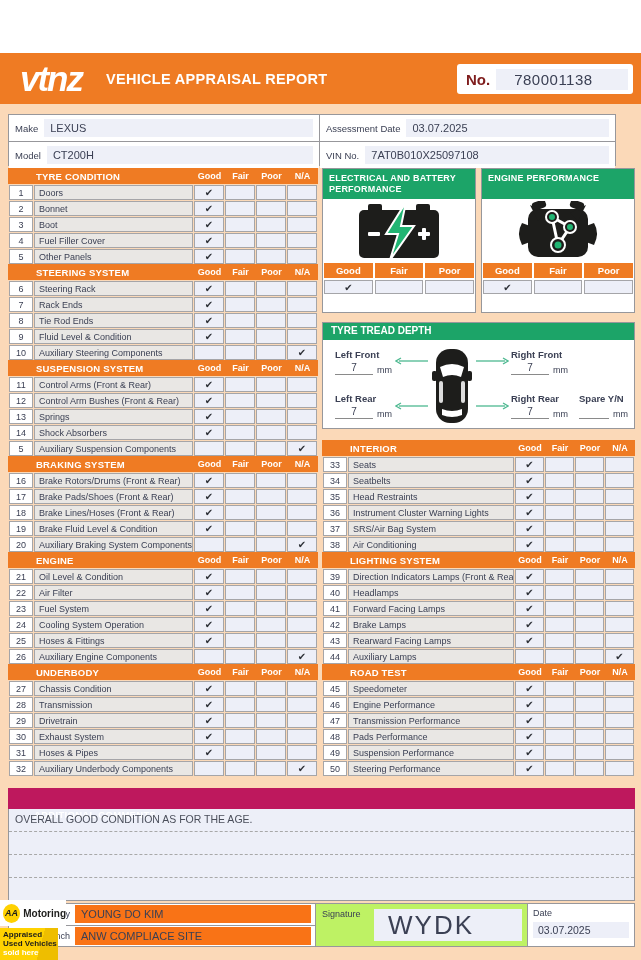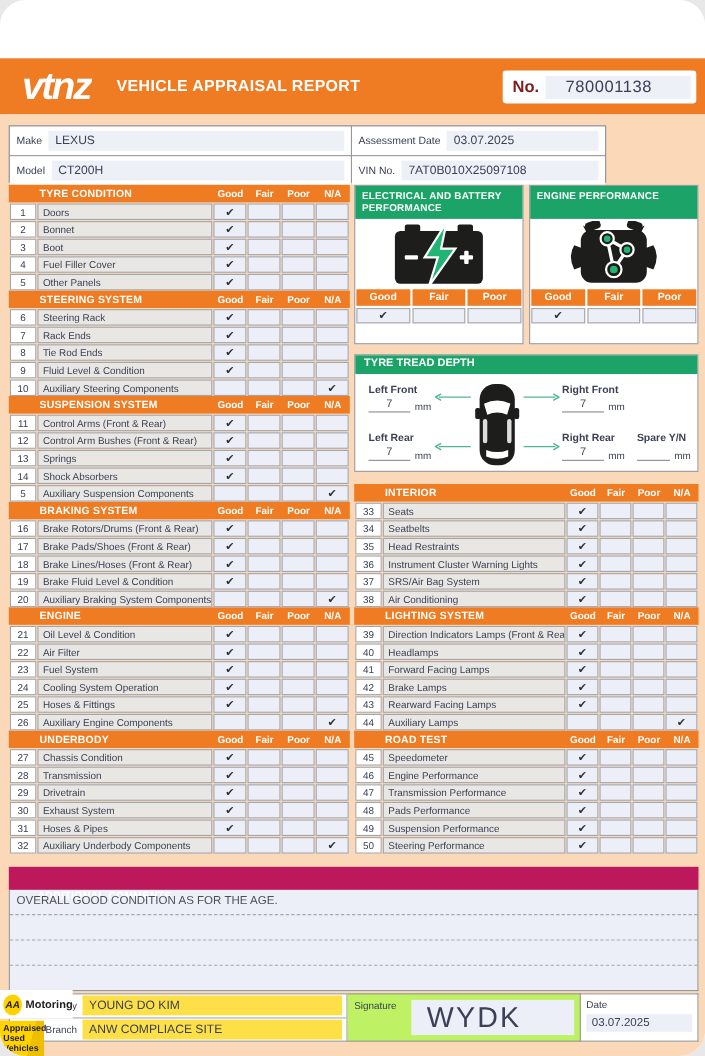--- a/index.html
+++ b/index.html
@@ -1,30 +1,30 @@
 <!DOCTYPE html>
 <html><head>
 <meta charset="utf-8">
 <style>
   html,body{margin:0;padding:0;background:#e8e8e8;}
   .page{position:relative;width:641px;height:960px;background:#ffffff;overflow:hidden;
-        font-family:"Liberation Sans",sans-serif;color:#3B4054;border-radius:23px;}
+        font-family:"Liberation Sans",sans-serif;color:#3B4054;}
   
   .band{position:absolute;top:53px;left:0;width:641px;height:51px;background:#EF7B23;}
   .logo{position:absolute;left:20px;top:6px;font-size:35px;font-weight:bold;font-style:italic;
         color:#fff;letter-spacing:-2px;}
   .report-title{position:absolute;left:106px;top:18px;font-size:14.5px;font-weight:bold;color:#fff;letter-spacing:.3px;}
   .no-box{position:absolute;right:8px;top:11px;width:176px;height:30px;background:#fff;border-radius:3px;
           display:flex;align-items:center;padding:0 5px;box-sizing:border-box;}
   .no-label{color:#7f1d1d;font-size:15px;font-weight:bold;margin:0 6px 0 4px;}
   .no-value{flex:1;background:#EEF0F8;font-size:15px;color:#3B4054;padding:2px 18px;letter-spacing:.5px;}
   
   .pbody{position:absolute;top:104px;left:0;width:641px;height:856px;background:#FBD9B8;}
   
-  .vehicle{position:absolute;left:8px;top:10px;width:543px;height:52px;display:grid;
+  .vehicle{position:absolute;left:8px;top:10px;width:608px;height:52px;display:grid;
            grid-template-columns:310px 1fr;grid-template-rows:26px 26px;background:#97979B;gap:1px;
            border:1px solid #97979B;box-sizing:border-box;}
   .vcell{background:#fff;display:flex;align-items:center;padding:0 6px;gap:6px;}
   .vlabel{font-size:9.5px;color:#3B4054;white-space:nowrap;}
   .vvalue{flex:1;background:#EEF0F8;font-size:11px;padding:3px 6px;color:#3B4054;}
   
   .main{position:absolute;left:8px;top:64px;display:flex;gap:4px;}
   .lcol{width:310px;}
   .rcol{width:313px;}
   
@@ -67,35 +67,35 @@
   .c-area{height:92px;background:#EDEFF8;border:1px solid #97979B;border-top:none;box-sizing:border-box;}
   .c-line{height:23px;border-bottom:1px dashed #A8A8A8;box-sizing:border-box;font-size:10.5px;
           color:#4A4E5A;padding:4px 6px 0 6px;}
   .c-line:last-child{border-bottom:none;}
   
   .footer{position:absolute;left:8px;top:799px;width:627px;height:44px;display:flex;gap:0;}
   .f-left{width:308px;display:flex;flex-direction:column;}
   .f-row{flex:1;display:flex;background:#fff;border:1px solid #97979B;box-sizing:border-box;align-items:center;}
   .f-row + .f-row{border-top:none;}
   .f-label{width:66px;font-size:9px;text-align:right;padding-right:5px;box-sizing:border-box;white-space:nowrap;overflow:hidden;}
-  .f-value{flex:1;background:#fde047;font-size:11px;padding:3px 6px;margin-right:4px;}
+  .f-value{flex:1;background:#f97316;font-size:11px;padding:3px 6px;margin-right:4px;}
   .f-sig{width:212px;background:#bef264;border:1px solid #97979B;border-left:none;box-sizing:border-box;position:relative;}
   .f-sig .f-slabel{position:absolute;left:6px;top:5px;font-size:9px;}
   .f-sig .f-svalue{position:absolute;left:58px;top:5px;right:5px;bottom:5px;background:#EDEFF8;
         font-size:26px;color:#3B4054;letter-spacing:2px;display:flex;align-items:center;padding-left:14px;}
   .f-date{flex:1;background:#fff;border:1px solid #97979B;border-left:none;box-sizing:border-box;padding:4px 5px;}
   .f-date .f-dlabel{font-size:9px;}
   .f-date .f-dvalue{margin-top:4px;background:#EDEFF8;font-size:10.5px;padding:2px 5px;}
   
   .aa-strip{position:absolute;left:0;top:900px;width:66px;height:26px;background:#fff;
             display:flex;align-items:center;gap:3px;padding-left:3px;box-sizing:border-box;z-index:5;}
   .aa-circle{width:19px;height:19px;border-radius:50%;background:#FFD100;display:flex;align-items:center;
             justify-content:center;font-size:9px;font-weight:bold;font-style:italic;color:#1d1d1b;}
   .aa-word{font-size:10px;font-weight:bold;color:#1d1d1b;}
-  .aa-yellow{position:absolute;left:0;top:928px;width:40px;height:32px;z-index:5;
+  .aa-yellow{position:absolute;left:0;top:928px;width:58px;height:32px;z-index:5;
             background:linear-gradient(105deg,#FFD200 68%,#EEBE00 68%);
             font-size:8px;font-weight:bold;color:#1d1d1b;line-height:1.15;padding:2px 0 0 3px;box-sizing:border-box;}
   .aa-yellow .white{color:#fff;}
 </style>
 </head>
 <body>
 
 <div class="page">
 
   <div class="band">

